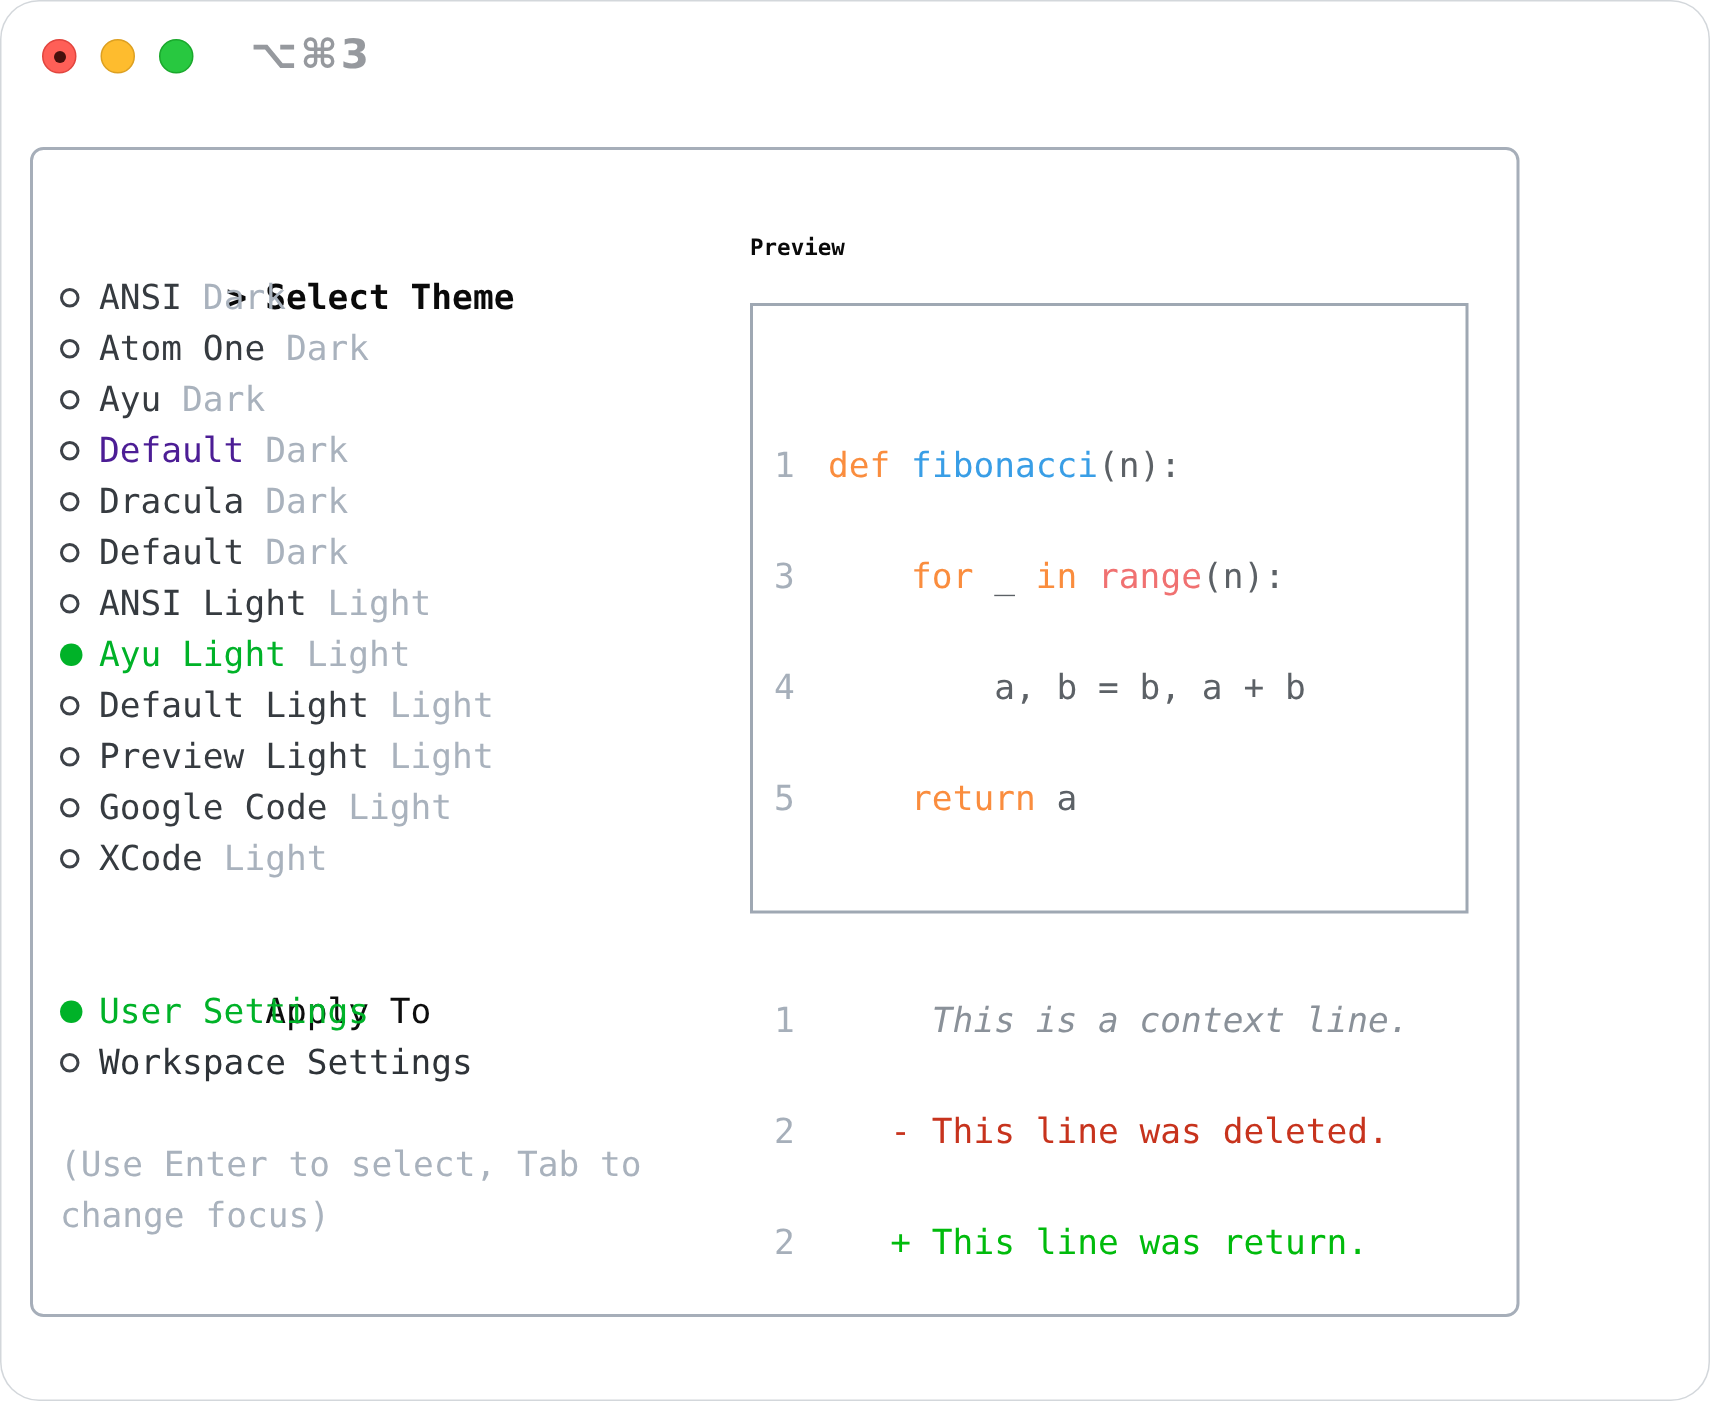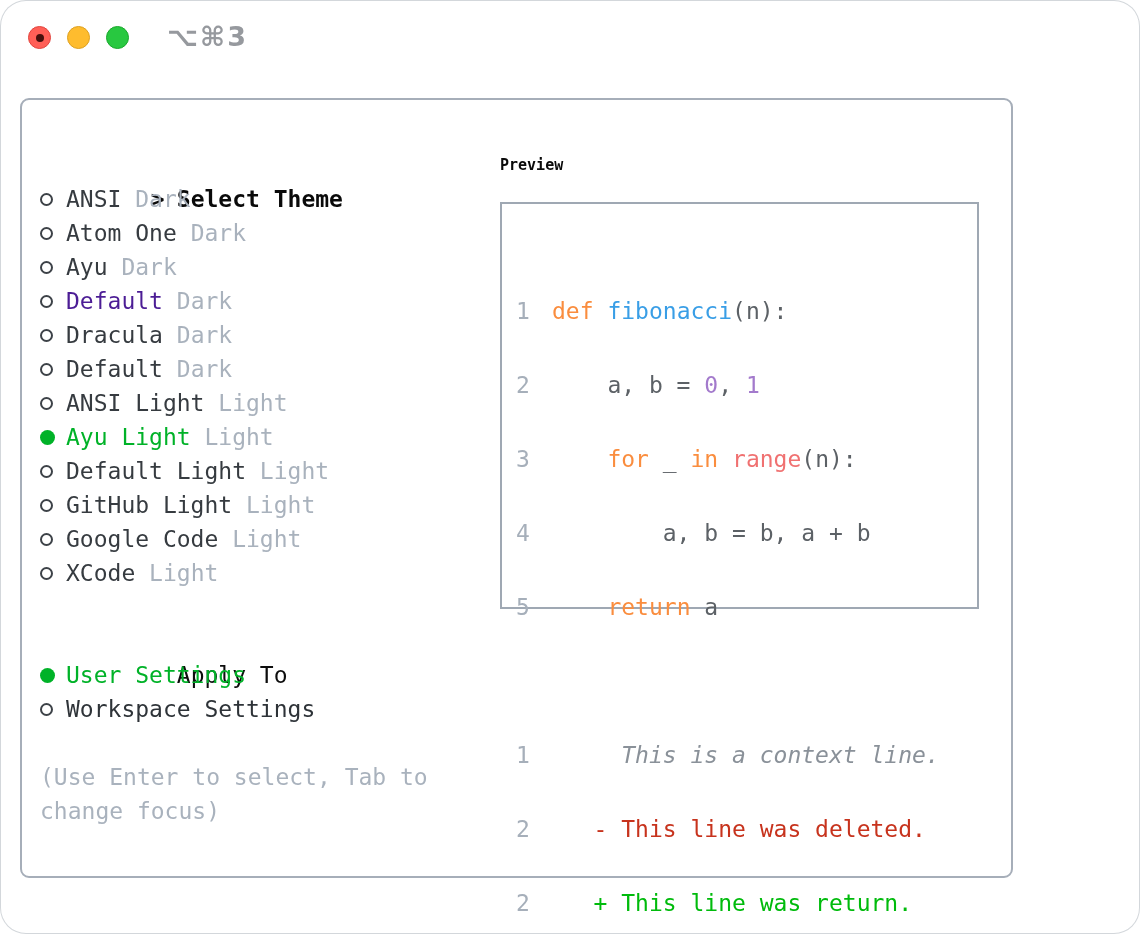--- a/index.html
+++ b/index.html
@@ -80,21 +80,21 @@
       <div id="theme-list">
           <div class="row"><span class="mark"><span class="circle"></span></span><span style="color: rgb(54, 59, 64); margin-top: 21px;">ANSI</span><span class="tsuffix"> Dark</span></div>
           <div class="row"><span class="mark"><span class="circle"></span></span><span style="color: rgb(54, 59, 64); margin-top: 44px;">Atom One</span><span class="tsuffix"> Dark</span></div>
           <div class="row"><span class="mark"><span class="circle"></span></span><span style="color: rgb(54, 59, 64);">Ayu</span><span class="tsuffix"> Dark</span></div>
           <div class="row"><span class="mark"><span class="circle"></span></span><span style="color: #4c1d95;">Default</span><span class="tsuffix"> Dark</span></div>
           <div class="row"><span class="mark"><span class="circle"></span></span><span style="color: rgb(54, 59, 64);">Dracula</span><span class="tsuffix"> Dark</span></div>
           <div class="row"><span class="mark"><span class="circle"></span></span><span style="color: rgb(54, 59, 64);">Default</span><span class="tsuffix"> Dark</span></div>
           <div class="row"><span class="mark"><span class="circle"></span></span><span style="color: rgb(54, 59, 64);">ANSI Light</span><span class="tsuffix"> Light</span></div>
           <div class="row"><span class="mark"><span class="circle sel"></span></span><span style="color: rgb(0, 178, 40);">Ayu Light</span><span class="tsuffix"> Light</span></div>
           <div class="row"><span class="mark"><span class="circle"></span></span><span style="color: rgb(54, 59, 64);">Default Light</span><span class="tsuffix"> Light</span></div>
-          <div class="row"><span class="mark"><span class="circle"></span></span><span style="color: rgb(54, 59, 64);">GitHub Light</span><span class="tsuffix"> Light</span></div>
+          <div class="row"><span class="mark"><span class="circle"></span></span><span style="color: rgb(54, 59, 64);">Preview Light</span><span class="tsuffix"> Light</span></div>
           <div class="row"><span class="mark"><span class="circle"></span></span><span style="color: rgb(54, 59, 64);">Google Code</span><span class="tsuffix"> Light</span></div>
           <div class="row"><span class="mark"><span class="circle"></span></span><span style="color: rgb(54, 59, 64);">XCode</span><span class="tsuffix"> Light</span></div>
         </div>
 
       <div class="spacer"></div>
 
       <div class="row">
         <span class="mark"></span><span class="apply-label">Apply To</span>
       </div>
 
@@ -105,21 +105,20 @@
 
       <div class="spacer"></div>
 
       <div class="hint">(Use Enter to select, Tab to change focus)</div>
     </div>
 
     <div class="right-panel">
       <div class="preview-label">Preview</div>
       <div class="preview-box" id="preview-box">
           <div class="pline"><span class="num" style="color: rgb(166, 175, 186);">1</span><span style="color: rgb(250, 141, 62);">def</span><span style="color: rgb(92, 97, 102);"> </span><span style="color: rgb(57, 158, 230);">fibonacci</span><span style="color: rgb(92, 97, 102);">(n):</span></div>
-          <div class="pline"><span class="num" style="color: rgb(166, 175, 186);">2</span><span style="color: rgb(92, 97, 102);">    a, b = </span><span style="color: rgb(163, 122, 204);">0</span><span style="color: rgb(92, 97, 102);">, </span><span style="color: rgb(163, 122, 204);">1</span></div>
           <div class="pline"><span class="num" style="color: rgb(166, 175, 186);">3</span><span style="color: rgb(92, 97, 102);">    </span><span style="color: rgb(250, 141, 62);">for</span><span style="color: rgb(92, 97, 102);"> _ </span><span style="color: rgb(250, 141, 62);">in</span><span style="color: rgb(92, 97, 102);"> </span><span style="color: rgb(240, 113, 113);">range</span><span style="color: rgb(92, 97, 102);">(n):</span></div>
           <div class="pline"><span class="num" style="color: rgb(166, 175, 186);">4</span><span style="color: rgb(92, 97, 102);">        a, b = b, a + b</span></div>
           <div class="pline"><span class="num" style="color: rgb(166, 175, 186);">5</span><span style="color: rgb(92, 97, 102);">    </span><span style="color: rgb(250, 141, 62);">return</span><span style="color: rgb(92, 97, 102);"> a</span></div>
           <div class="pline"><span class="num" style="color: rgb(166, 175, 186);"></span></div>
           <div class="pline"><span class="num" style="color: rgb(166, 175, 186);">1</span><span style="color: rgb(138, 145, 153); font-style: italic;">     This is a context line.</span></div>
           <div class="pline"><span class="num" style="color: rgb(166, 175, 186);">2</span><span style="color: rgb(199, 51, 29);">   - This line was deleted.</span></div>
           <div class="pline"><span class="num" style="color: rgb(166, 175, 186);">2</span><span style="color: rgb(0, 187, 12);">   + This line was return.</span></div>
         </div>
     </div>
 

